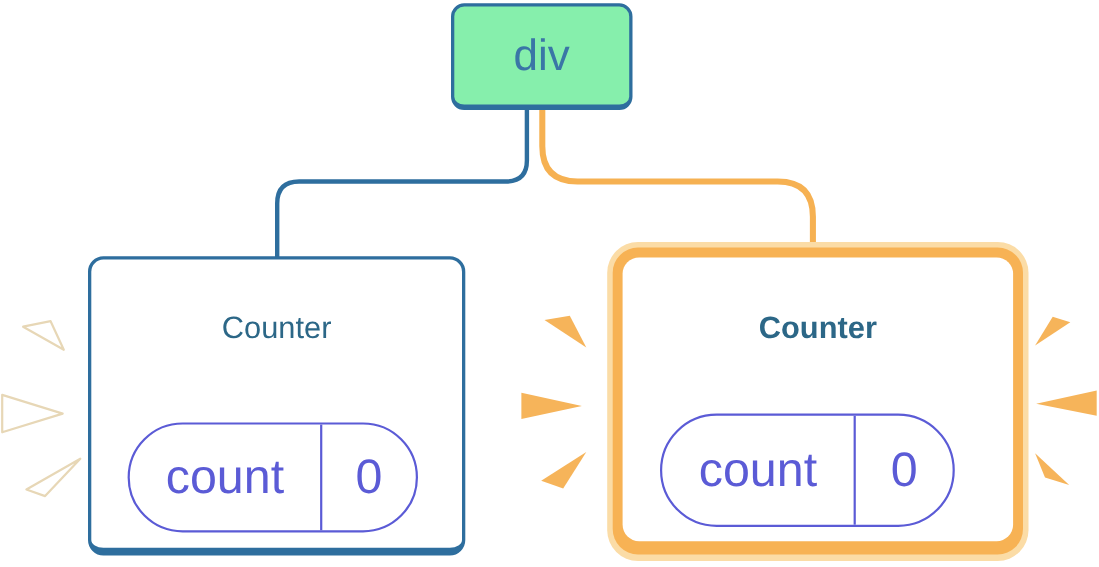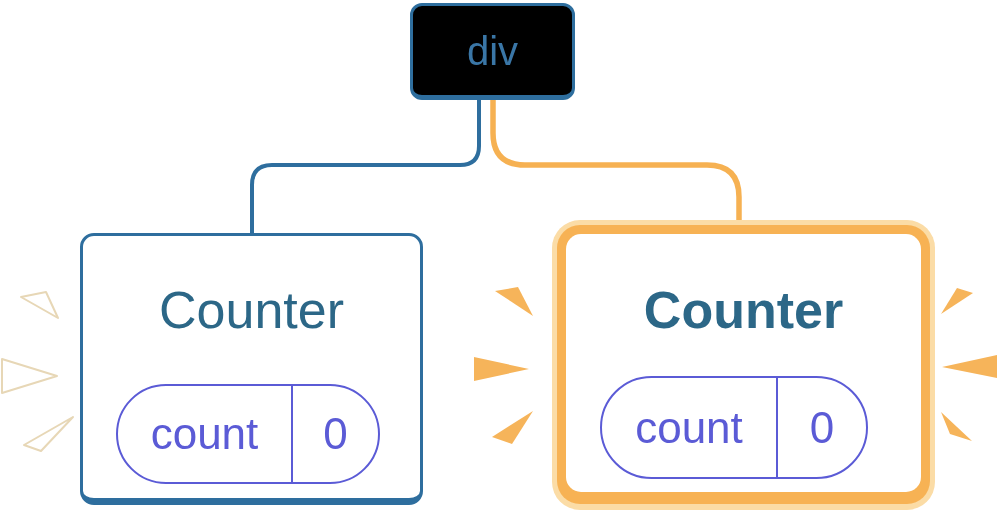--- a/index.html
+++ b/index.html
@@ -6,36 +6,36 @@
   #canvas{
     position:relative;width:999px;height:515px;overflow:hidden;
     background:#ffffff;
     font-family:"Liberation Sans",sans-serif;
   }
   #edge-layer{position:absolute;left:0;top:0;width:999px;height:515px;z-index:1;}
 
   
   .root-node{
     position:absolute;left:410px;top:3px;width:165px;height:97px;
-    box-sizing:border-box;background:#000000;
+    box-sizing:border-box;background:#86efac;
     border:3px solid #2E6E9E;border-bottom-width:5px;border-radius:12px;
     display:flex;align-items:center;justify-content:center;z-index:2;
   }
   .root-node .label{font-size:40px;color:#3A76A6;line-height:1;}
 
   
   .counter-left{
     position:absolute;left:80px;top:233px;width:343px;height:272px;
     box-sizing:border-box;background:#ffffff;
     border:3px solid #2E6E9E;border-bottom-width:7px;border-radius:14px;
     z-index:2;
   }
   .counter-title{
     position:absolute;left:0;right:0;top:48px;text-align:center;
-    font-size:52px;color:#2C6787;line-height:1;
+    font-size:28px;color:#2C6787;line-height:1;
   }
   .counter-title.bold{font-weight:700;}
 
   
   .counter-right-halo{
     position:absolute;left:552px;top:220px;width:383px;height:290px;
     box-sizing:border-box;background:#FBDCA6;border-radius:28px;
     padding:5px 5px 6px 5px;z-index:2;
   }
   .counter-right-ring{

